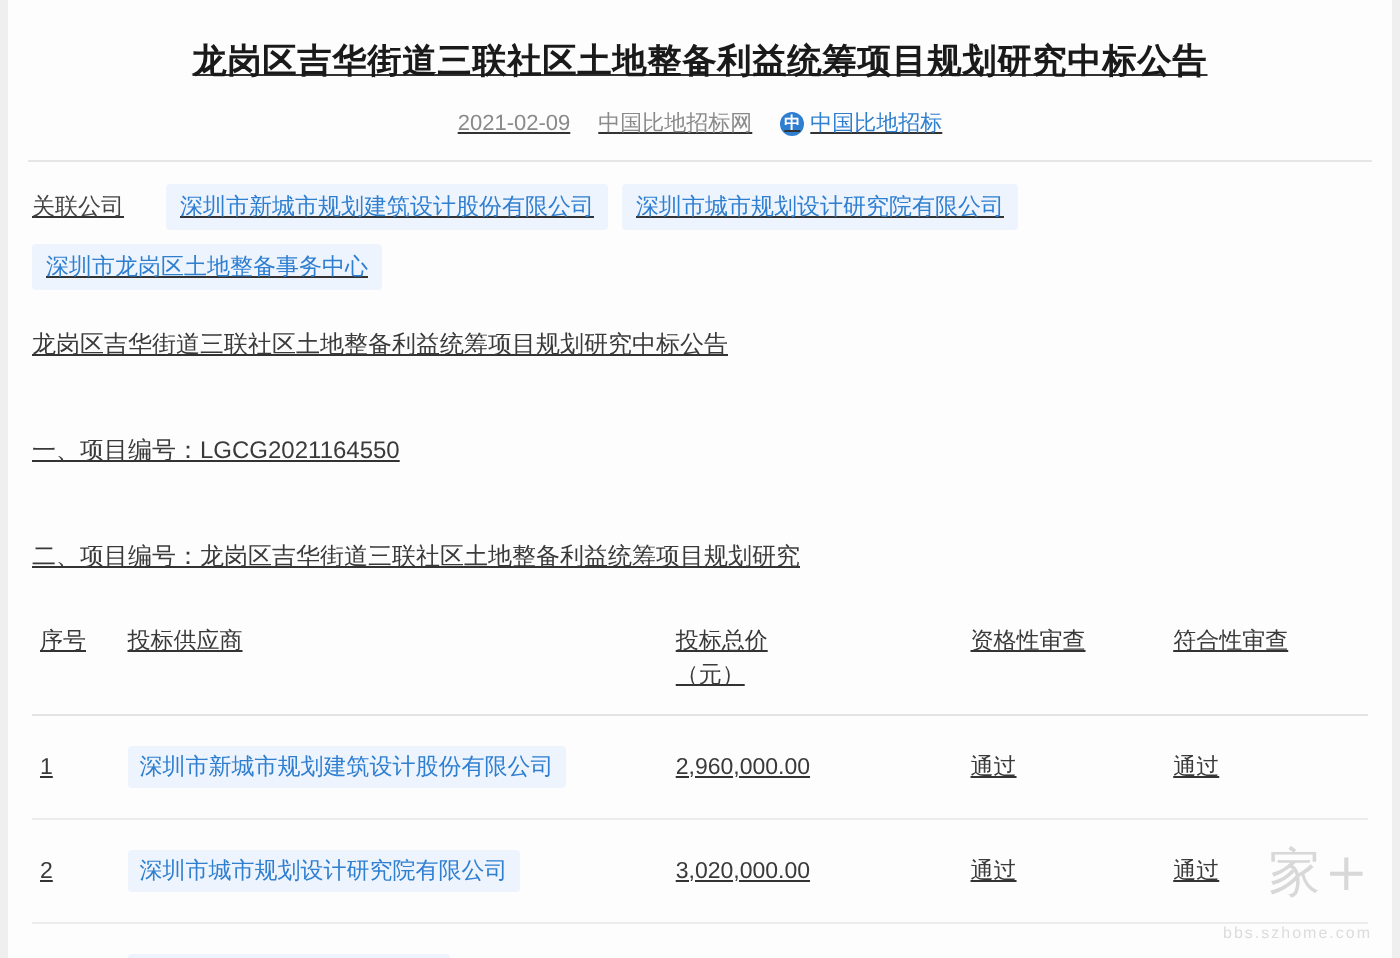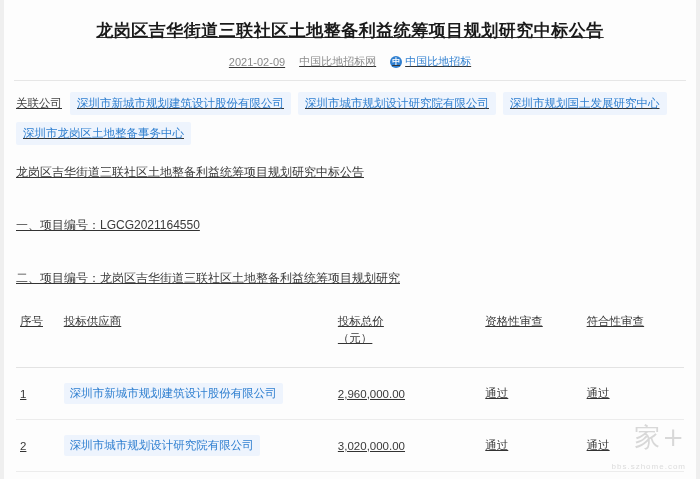--- a/index.html
+++ b/index.html
@@ -71,21 +71,21 @@
     padding: 11px 14px 0 16px;
     display: flex;
     flex-wrap: wrap;
     align-items: center;
     gap: 7px 7px;
     font-size: 11.5px;
   }
   .related-label {
     color: #444;
     font-size: 11.5px;
-    margin-right: 1px;
+    margin-right: 14px;
     white-space: nowrap;
   }
   .tag {
     background: #eef4fd;
     color: #2f7fd0;
     border-radius: 2px;
     padding: 4px 7px;
     font-size: 11.5px;
     white-space: nowrap;
     cursor: pointer;
@@ -104,21 +104,21 @@
   table.bid {
     width: 100%;
     border-collapse: collapse;
     margin-top: 18px;
     font-size: 11.5px;
   }
   table.bid thead th {
     font-weight: normal;
     color: #3a3a3a;
     text-align: left;
-    padding: 6px 4px 20px 4px;
+    padding: 6px 4px 10px 4px;
     border-bottom: 1px solid #e3e3e3;
     vertical-align: top;
     line-height: 1.5;
   }
   table.bid tbody td {
     padding: 15px 4px 15px 4px;
     border-bottom: 1px solid #ececec;
     color: #3a3a3a;
     vertical-align: middle;
   }
@@ -183,21 +183,20 @@
       <span>中国比地招标</span>
     </span>
   </div>
 
   <div class="divider"></div>
 
   <div class="related">
     <span class="related-label">关联公司</span>
     <span class="tag">深圳市新城市规划建筑设计股份有限公司</span>
     <span class="tag">深圳市城市规划设计研究院有限公司</span>
-    <span class="tag">深圳市规划国土发展研究中心</span>
     <span class="tag">深圳市龙岗区土地整备事务中心</span>
   </div>
 
   <div class="body">
     <div class="para first">龙岗区吉华街道三联社区土地整备利益统筹项目规划研究中标公告</div>
     <div class="para">一、项目编号：LGCG2021164550</div>
     <div class="para">二、项目编号：龙岗区吉华街道三联社区土地整备利益统筹项目规划研究</div>
 
     <table class="bid">
       <thead>

